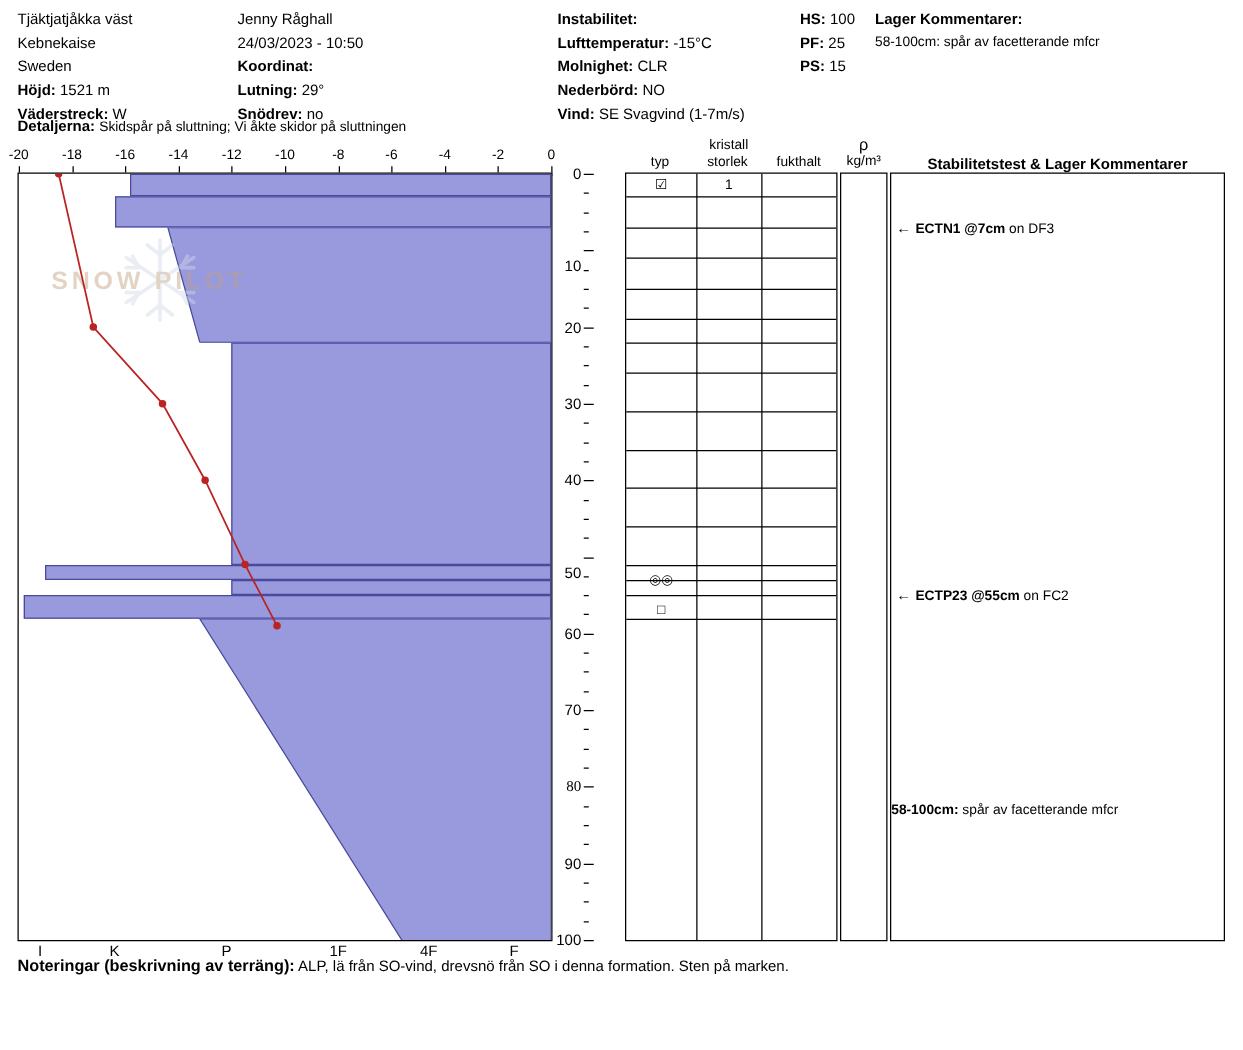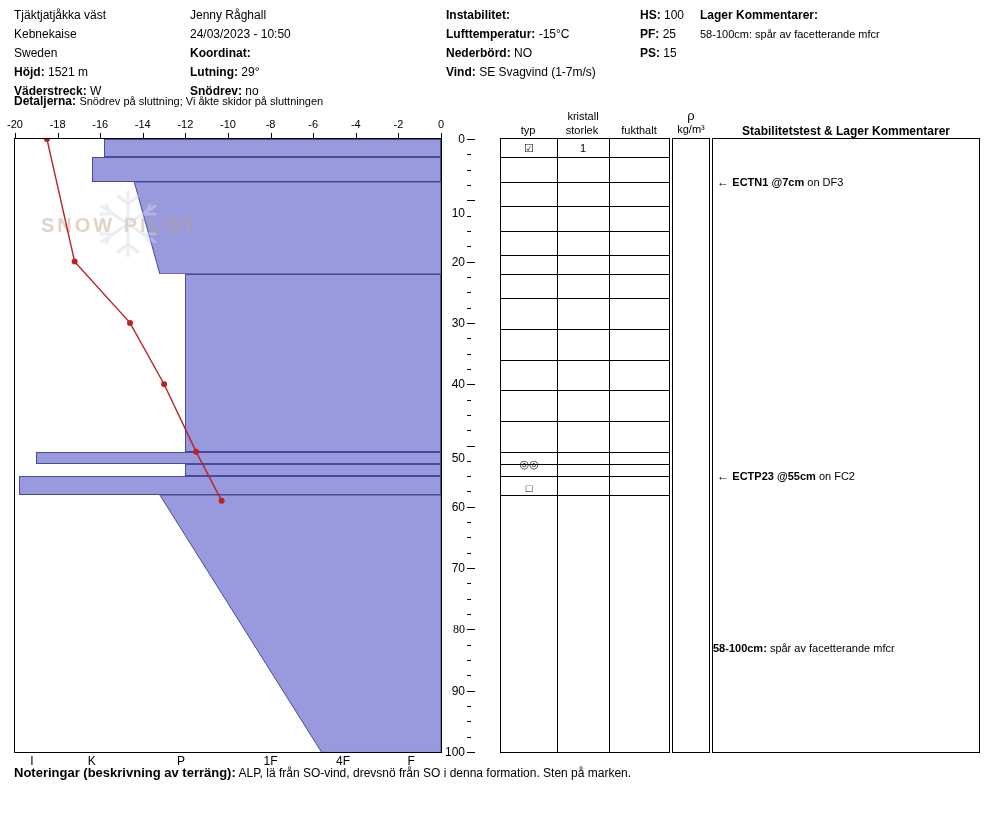--- a/index.html
+++ b/index.html
@@ -128,38 +128,39 @@
     <div class="hrow"><span class="hval">Jenny Råghall</span></div>
     <div class="hrow"><span class="hval">24/03/2023 - 10:50</span></div>
     <div class="hrow"><span class="hlabel">Koordinat:</span> <span class="hval"></span></div>
     <div class="hrow"><span class="hlabel">Lutning:</span> <span class="hval">29°</span></div>
     <div class="hrow"><span class="hlabel">Snödrev:</span> <span class="hval">no</span></div>
   </div>
 
   <div class="hcol" id="hcol3">
     <div class="hrow"><span class="hlabel">Instabilitet:</span> <span class="hval"></span></div>
     <div class="hrow"><span class="hlabel">Lufttemperatur:</span> <span class="hval">-15°C</span></div>
+    <div class="hrow"><span class="hlabel">Molnighet:</span> <span class="hval">CLR</span></div>
     <div class="hrow"><span class="hlabel">Nederbörd:</span> <span class="hval">NO</span></div>
     <div class="hrow"><span class="hlabel">Vind:</span> <span class="hval">SE Svagvind (1-7m/s)</span></div>
   </div>
 
   <div class="hcol" id="hcol4">
     <div class="hrow"><span class="hlabel">HS:</span> <span class="hval">100</span></div>
     <div class="hrow"><span class="hlabel">PF:</span> <span class="hval">25</span></div>
     <div class="hrow"><span class="hlabel">PS:</span> <span class="hval">15</span></div>
   </div>
 
   <div class="hcol" id="hcol5">
     <div class="hrow bold">Lager Kommentarer:</div>
     <div class="hrow" style="font-size:11px">58-100cm:  spår av facetterande mfcr</div>
   </div>
 
   <div id="detaljerna">
     <span class="bold">Detaljerna:</span>
-    <span class="dval">Snödrev på sluttning;  Vi åkte skidor på sluttningen</span>
+    <span class="dval">Skidspår på sluttning;  Vi åkte skidor på sluttningen</span>
   </div>
 </div>
 
 <div id="hardness-axis">
     <div class="tlab" style="left: 1px;">-20</div>
     <div class="tick" style="left: 1px;"></div>
     <div class="tlab" style="left: 43.6px;">-18</div>
     <div class="tick" style="left: 43.6px;"></div>
     <div class="tlab" style="left: 86.2px;">-16</div>
     <div class="tick" style="left: 86.2px;"></div>

